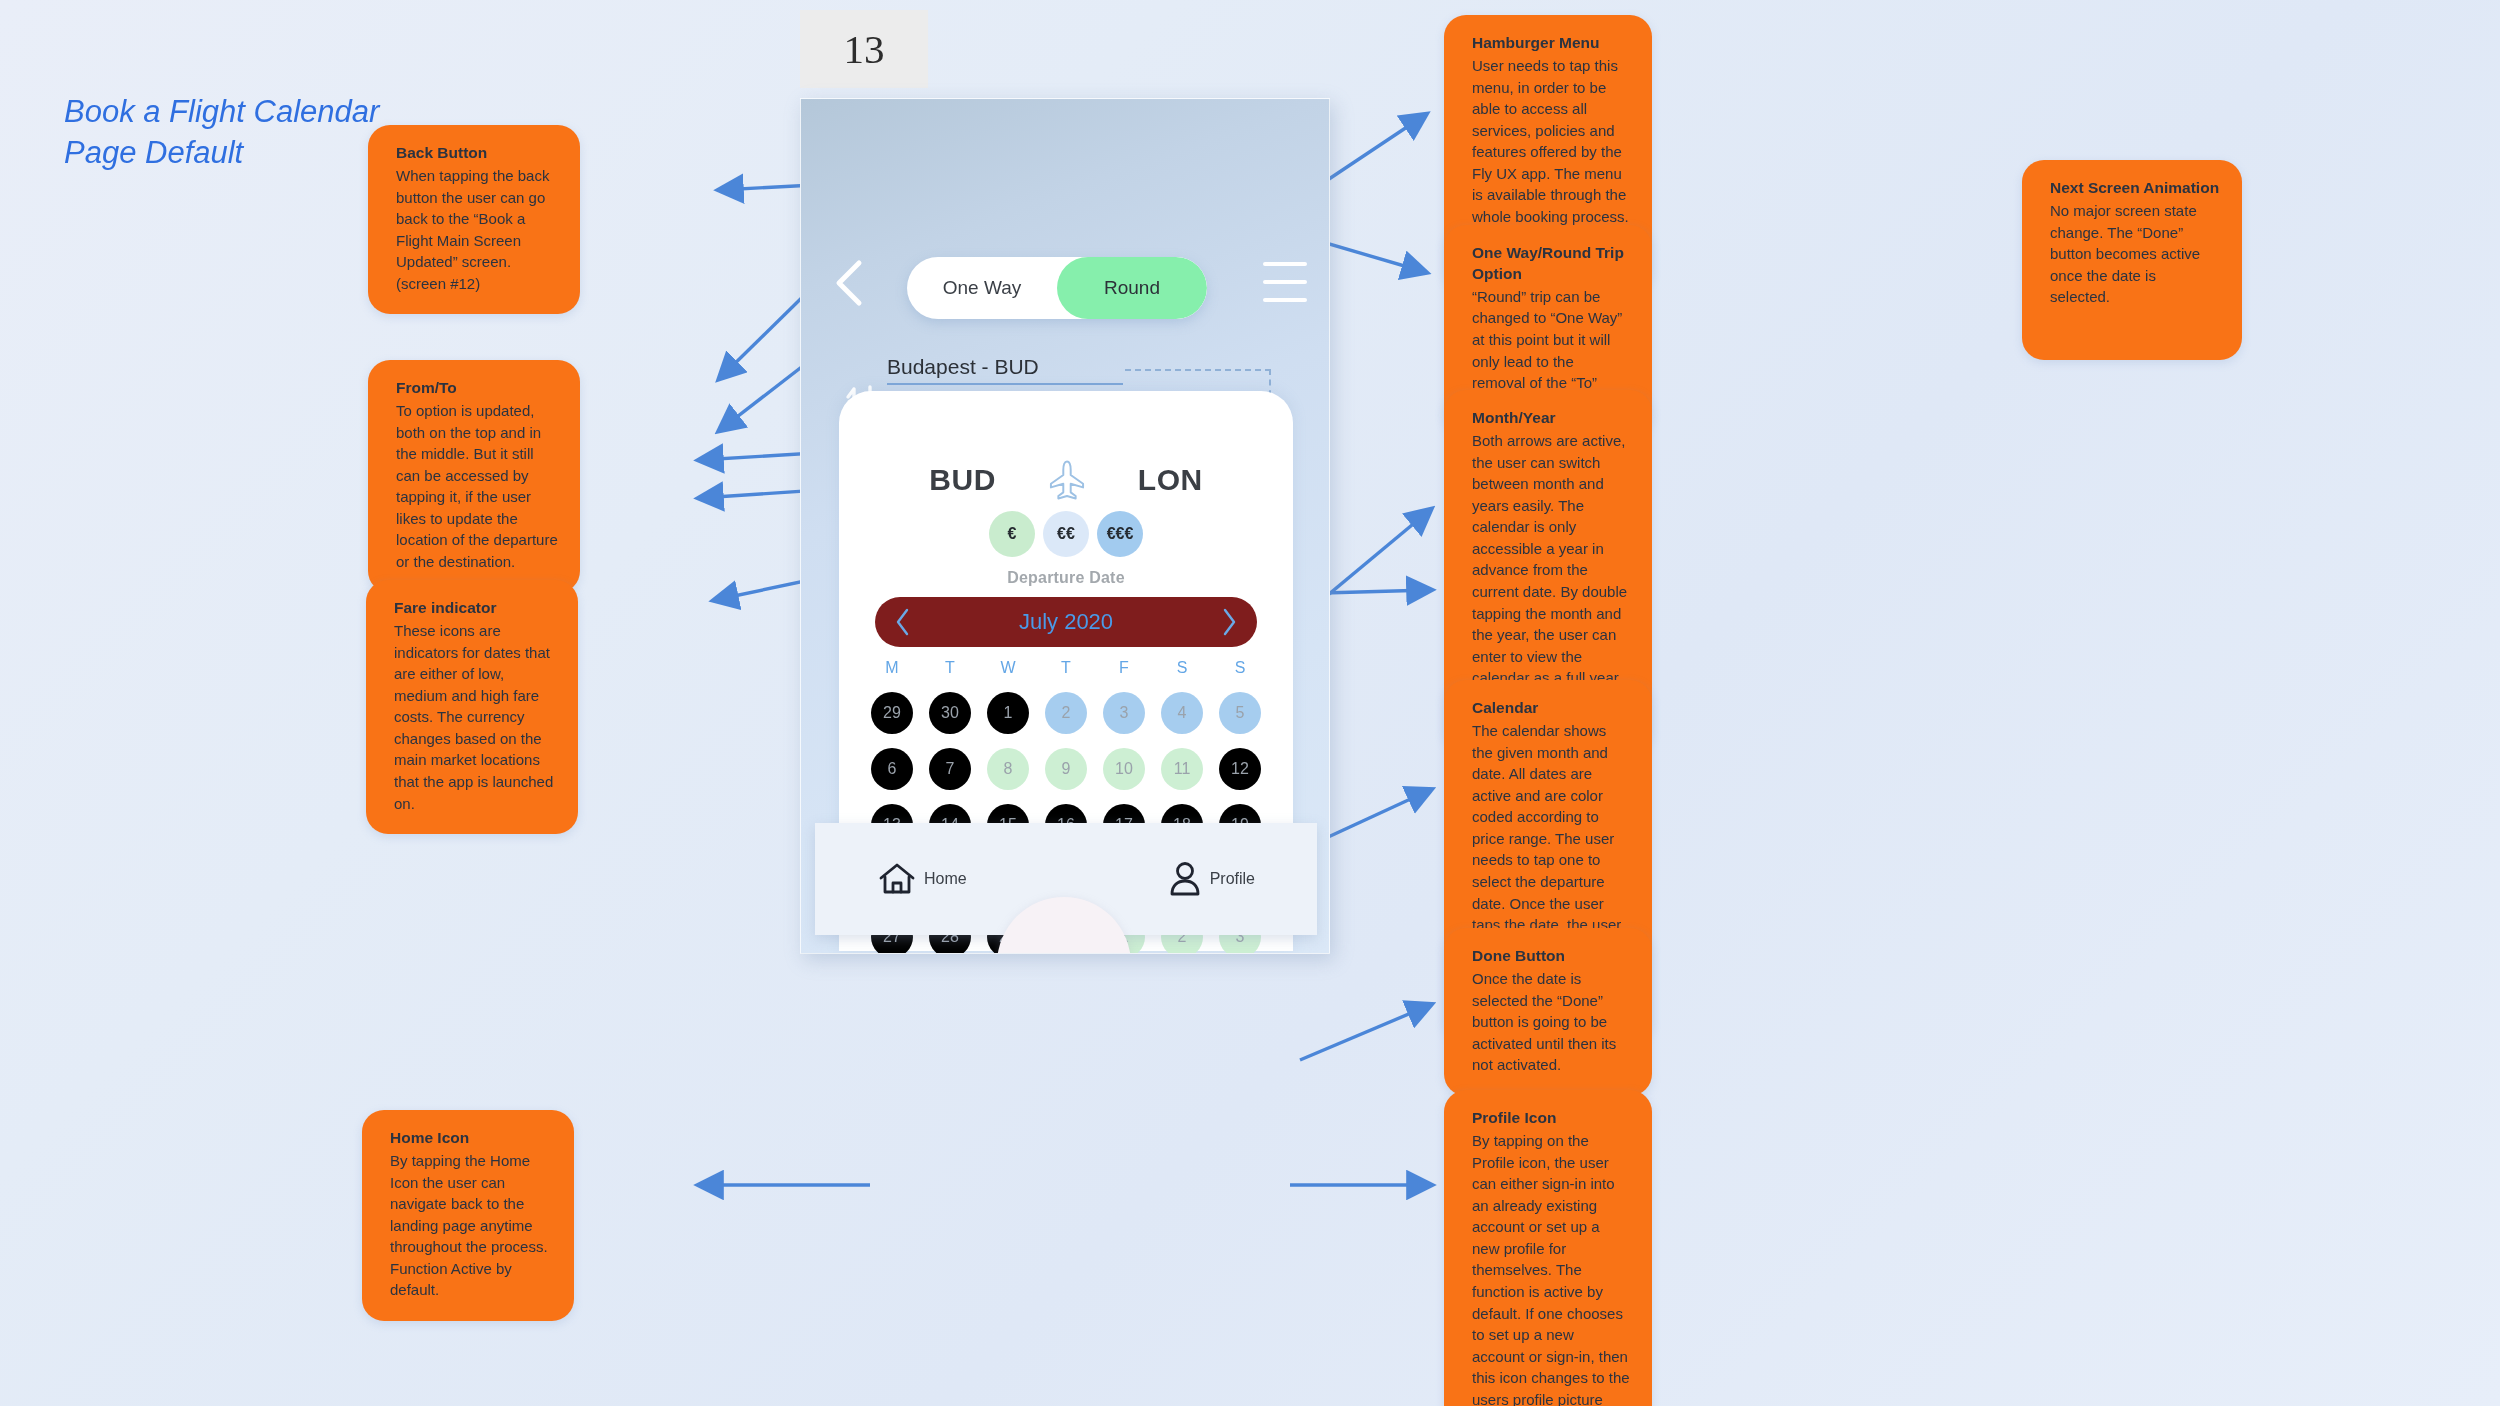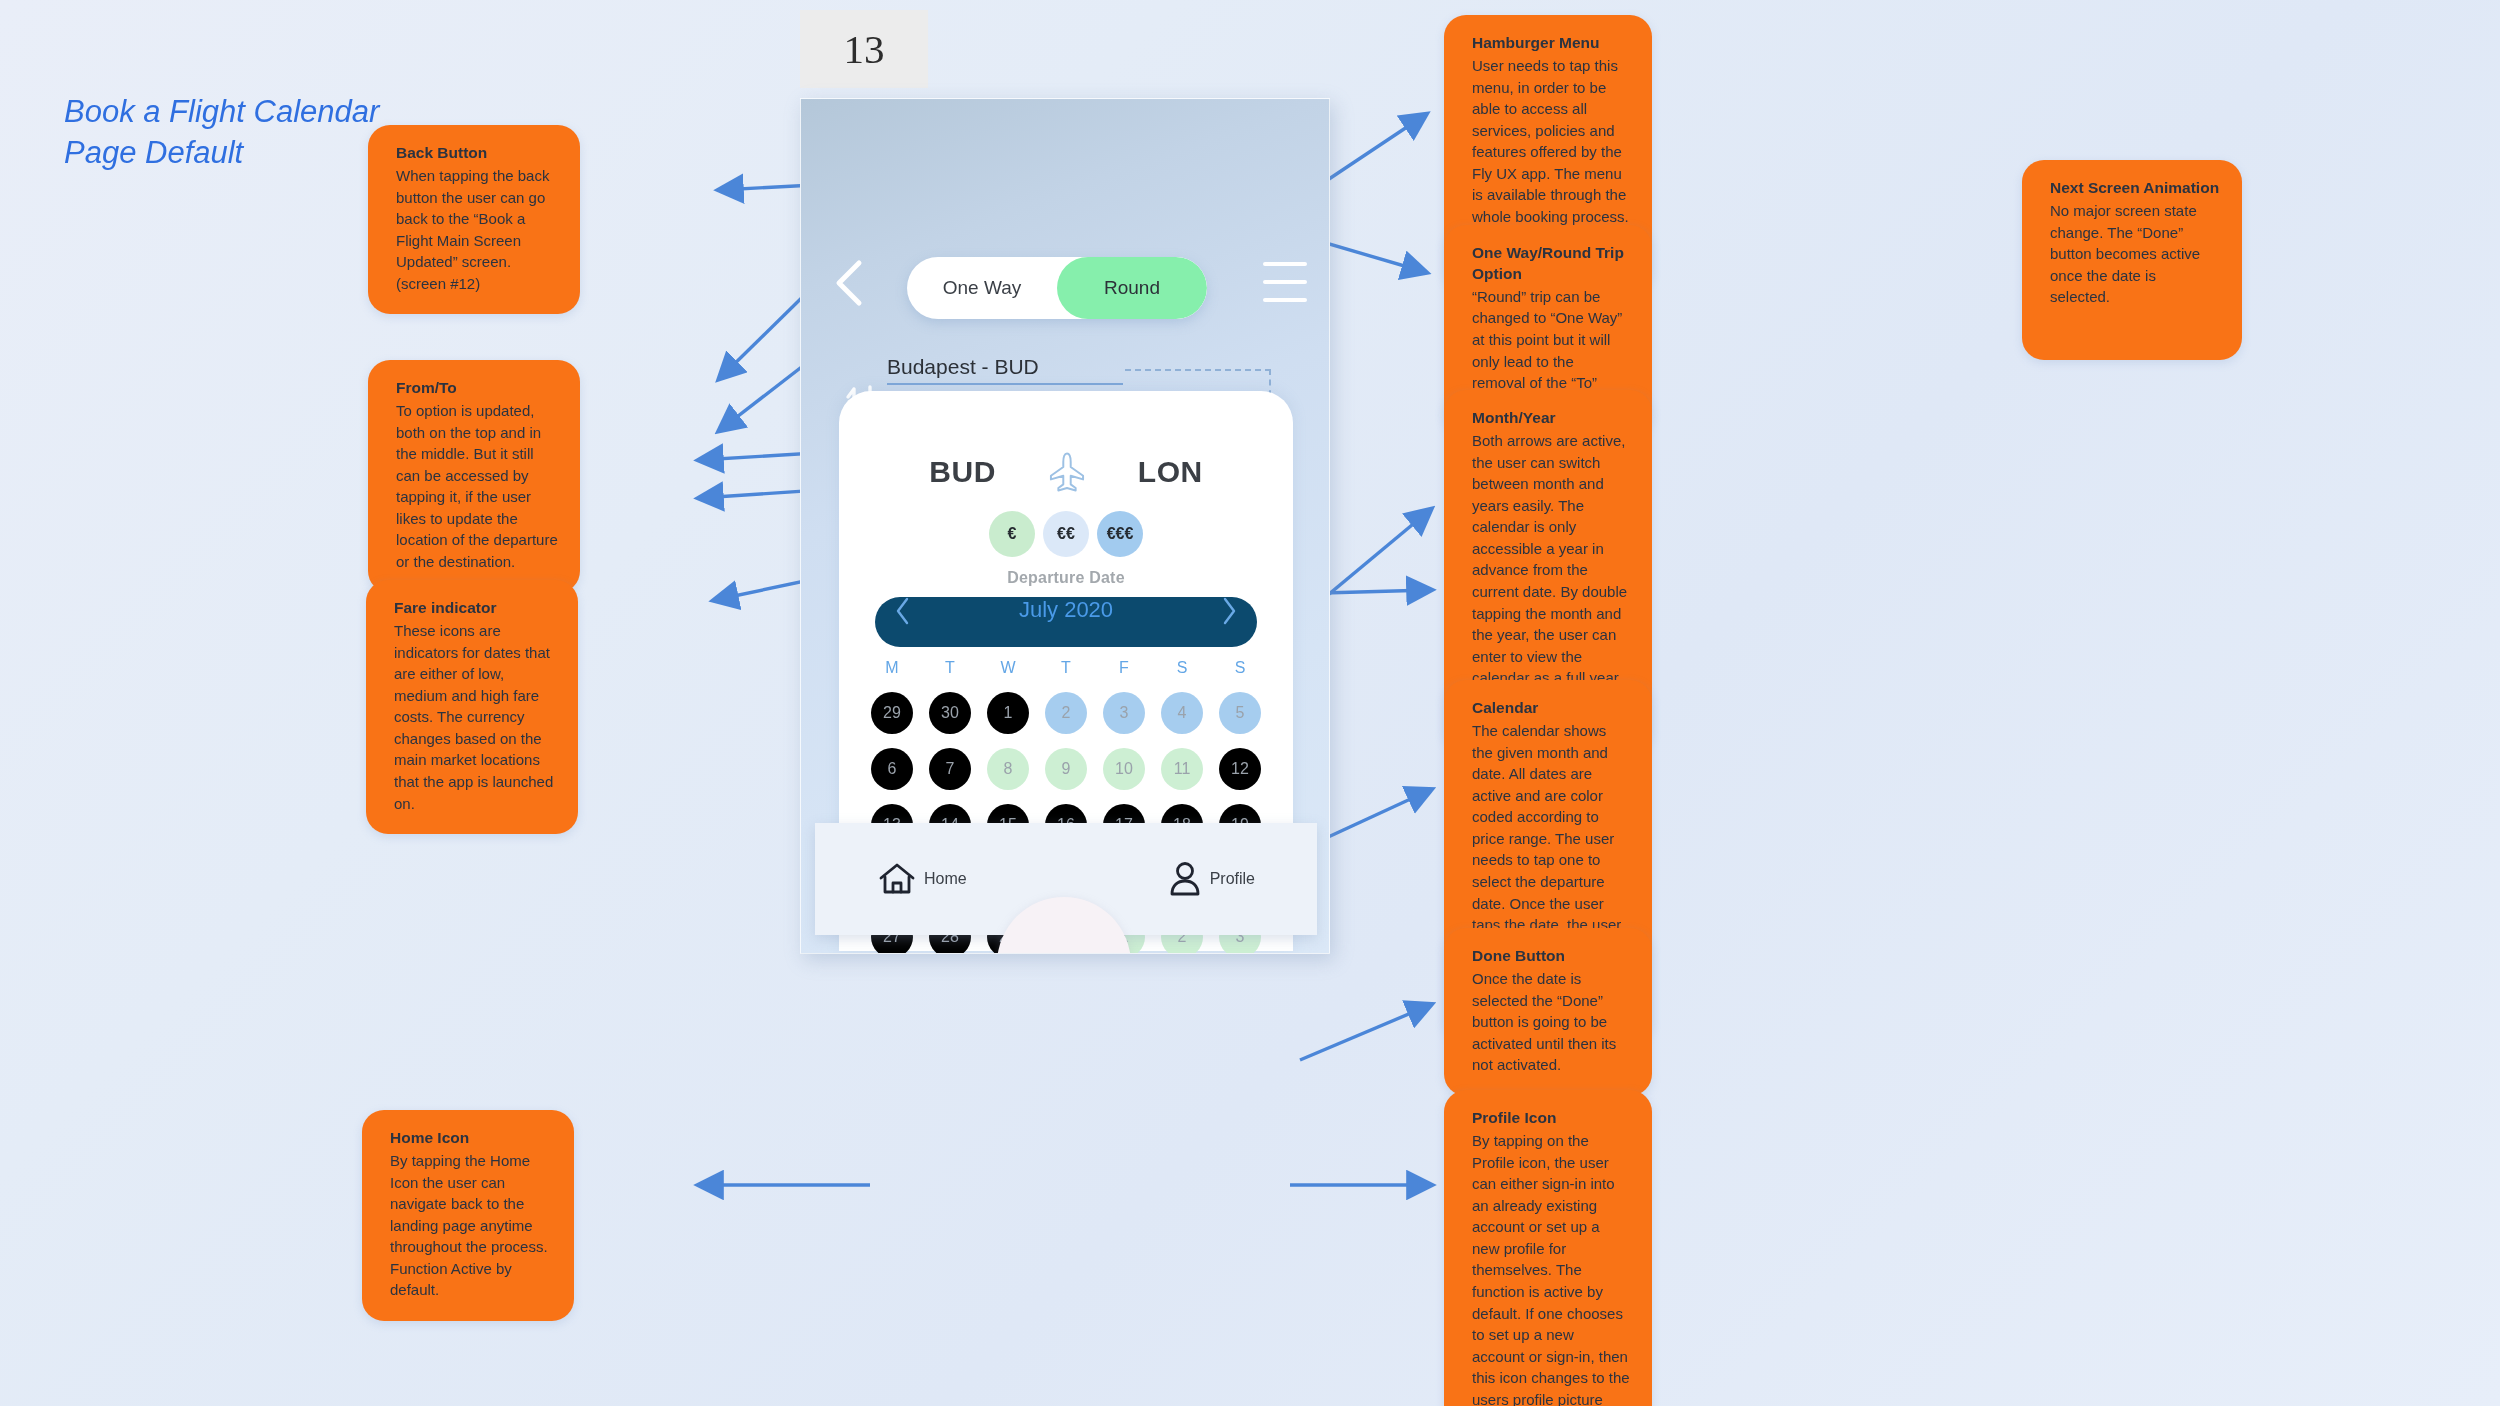--- a/index.html
+++ b/index.html
@@ -115,21 +115,21 @@
 
   
   #calendar-card {
     position: absolute; left: 38px; top: 292px;
     width: 454px; height: 560px;
     background: #ffffff;
     border-radius: 32px 32px 0 0;
     box-shadow: 0 -2px 14px rgba(130,160,200,0.18);
   }
   #airports-row {
-    position: absolute; left: 0; top: 60px; width: 100%;
+    position: absolute; left: 0; top: 68px; width: 100%;
     display: flex; align-items: center; justify-content: center; gap: 52px;
   }
   .airport-code {
     font-size: 30px; font-weight: bold; color: #3b3f45; letter-spacing: 0.5px;
   }
   #plane-mid { width: 38px; height: 42px; }
 
   #fare-row {
     position: absolute; left: 0; top: 120px; width: 100%;
     display: flex; align-items: center; justify-content: center; gap: 8px;
@@ -144,22 +144,22 @@
   .fare-high { width: 46px; height: 46px; background: #a2cbef; }
 
   #departure-label {
     position: absolute; left: 0; top: 178px; width: 100%;
     text-align: center; font-size: 16px; color: #a3a8ad; font-weight: bold;
     letter-spacing: 0.2px;
   }
 
   #month-nav {
     position: absolute; left: 36px; top: 206px; width: 382px; height: 50px;
-    background: #0c4a6e; border-radius: 25px;
-    display: flex; justify-content: space-between;
+    background: #7f1d1d; border-radius: 25px;
+    display: flex; align-items: center; justify-content: space-between;
     padding: 0 20px;
   }
   #month-label { font-size: 22px; color: #4a9ae8; }
   .nav-arrow { cursor: pointer; width: 16px; height: 28px; }
 
   #weekday-row {
     position: absolute; left: 24px; top: 268px; width: 406px;
     display: grid; grid-template-columns: repeat(7, 1fr);
   }
   .weekday {

